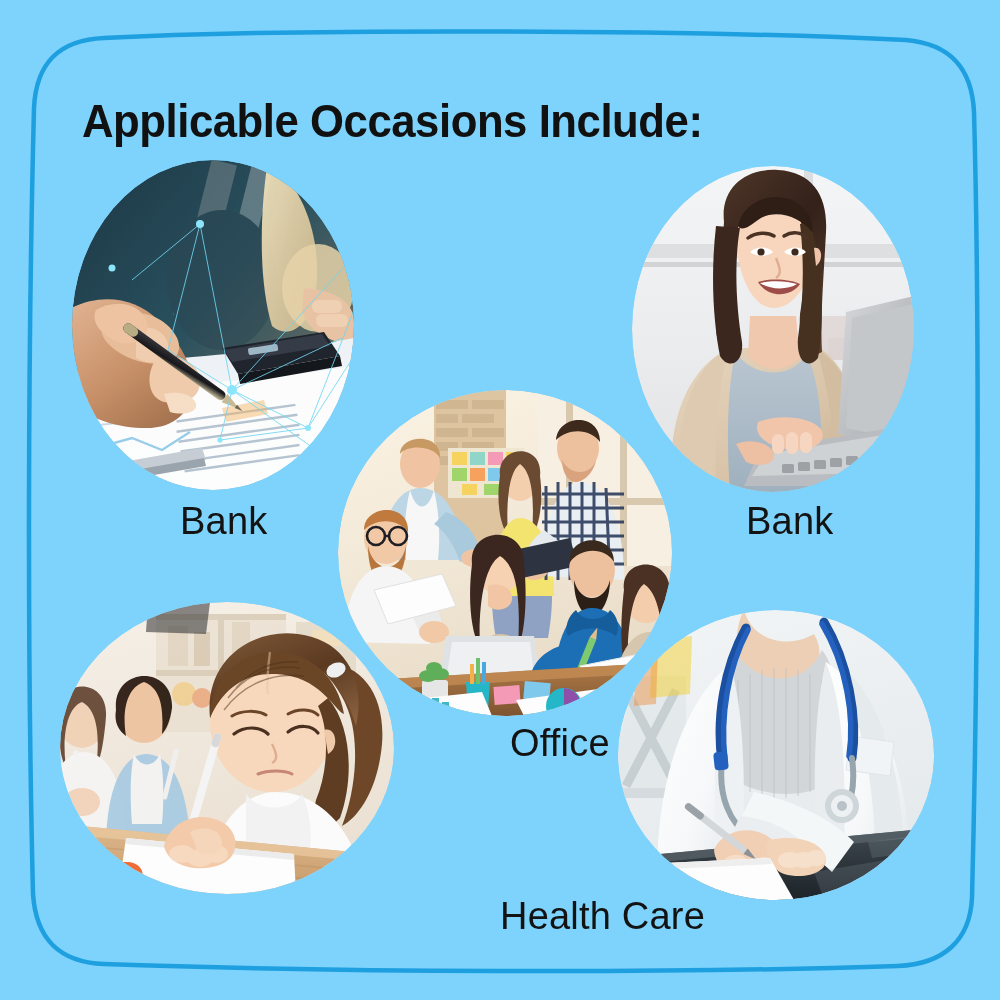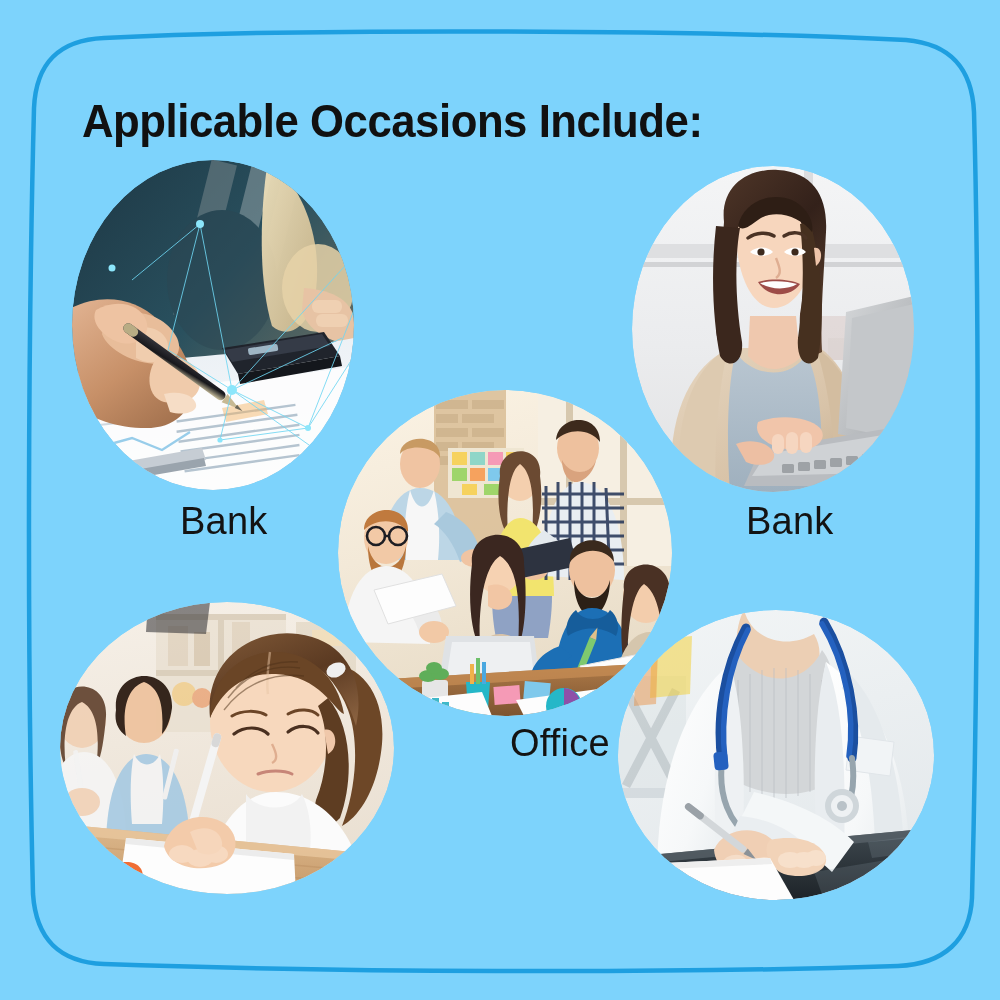--- a/index.html
+++ b/index.html
@@ -765,14 +765,15 @@
         <path d="M26 254 L152 248 L176 290 L18 290 Z" fill="#fdfdfd"></path>
         <path d="M26 254 L152 248 L154 254 L28 260 Z" fill="#eeeeee"></path>
 
         <g opacity="0.2" fill="#8fa0ab">
           <path d="M196 262 L268 250 L282 290 L206 290 Z"></path>
           <path d="M250 232 L312 224 L316 240 L254 248 Z"></path>
         </g>
       </svg>
     </div>
   </div>
+  <div class="occasion-label" id="label-healthcare">Health Care</div>
 
 </div>
 
 </body></html>

